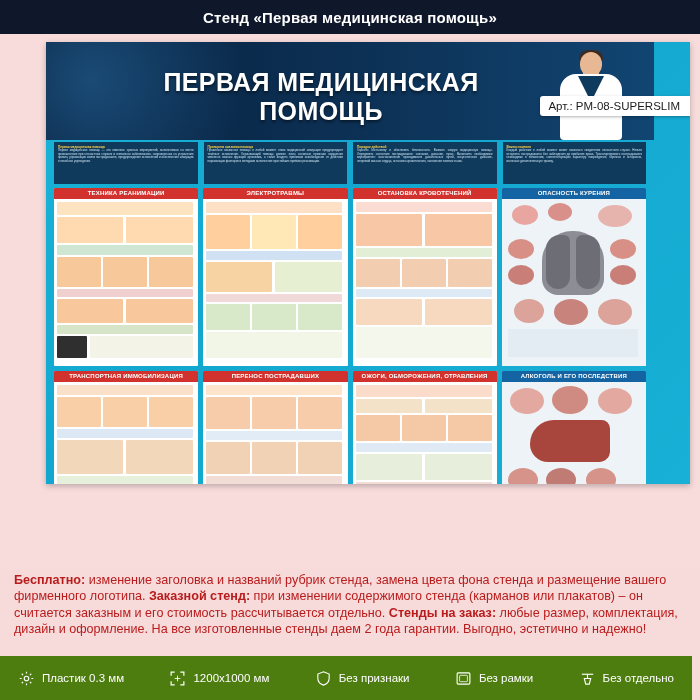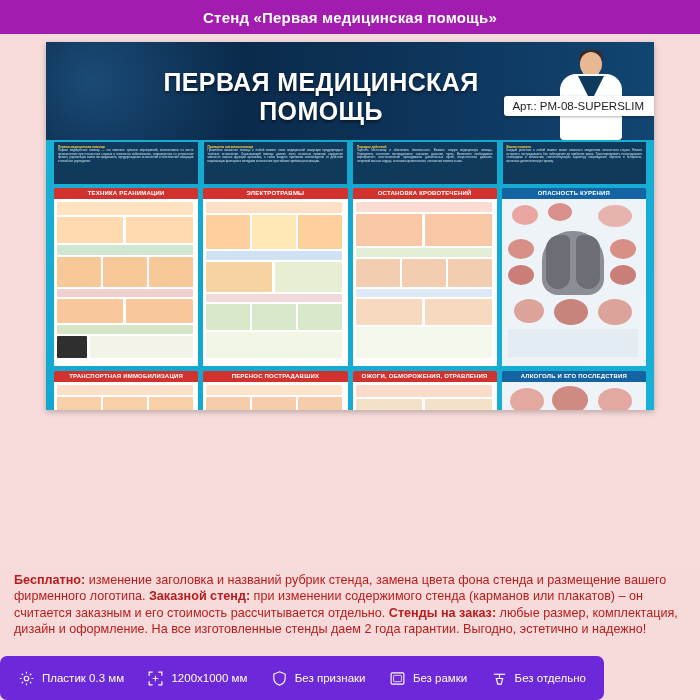--- a/index.html
+++ b/index.html
@@ -17,46 +17,47 @@
     position: relative;
     width: 700px;
     height: 700px;
     background: #f7dada;
   }
   
   .topbar {
     position: absolute;
     left: 0; top: 0;
     width: 700px; height: 34px;
-    background: #a21caf;
+    background: #0f172a;
     color: #ffffff;
     display: flex;
     align-items: center;
     justify-content: center;
   }
   .topbar-title {
     font-size: 15px;
     font-weight: bold;
     letter-spacing: 0.2px;
   }
   
   .poster-wrap {
     position: absolute;
     left: 0; top: 34px;
     width: 700px; height: 535px;
     background: #f8dcdc;
   }
   .poster {
     position: absolute;
     left: 46px; top: 8px;
-    width: 608px; height: 368px;
+    width: 608px; height: 442px;
     background: #17b2d6;
     background: linear-gradient(135deg,#1ab4d8 0%, #13a7cf 40%, #18b0d6 100%);
     box-shadow: 0 2px 6px rgba(0,0,0,.25);
     overflow: hidden;
+    padding-left: 36px;
   }
   
   .poster-head {
     position: absolute;
     left: 0; top: 0;
     width: 608px; height: 98px;
     background: #0a2a4a;
     background: linear-gradient(90deg,#07203c 0%, #0d3257 55%, #114572 100%);
     overflow: hidden;
   }
@@ -252,28 +253,27 @@
     width: 672px;
     font-size: 12.6px;
     line-height: 16.4px;
     color: #b91c1c;
   }
   .desc b { font-weight: bold; }
   
   .features {
     position: absolute;
     left: 0; bottom: 0;
-    width: 604px; height: 44px;
-    background: #6d28d9;
+    width: 692px; height: 44px;
+    background: #4d7c0f;
     display: flex;
     align-items: center;
     justify-content: space-between;
     padding: 0 18px;
     box-sizing: border-box;
-    border-radius: 7px;
   }
   .feat {
     display: flex;
     align-items: center;
     gap: 7px;
     color: #ffffff;
     font-size: 11.5px;
   }
   .feat-ico {
     width: 17px; height: 17px;

